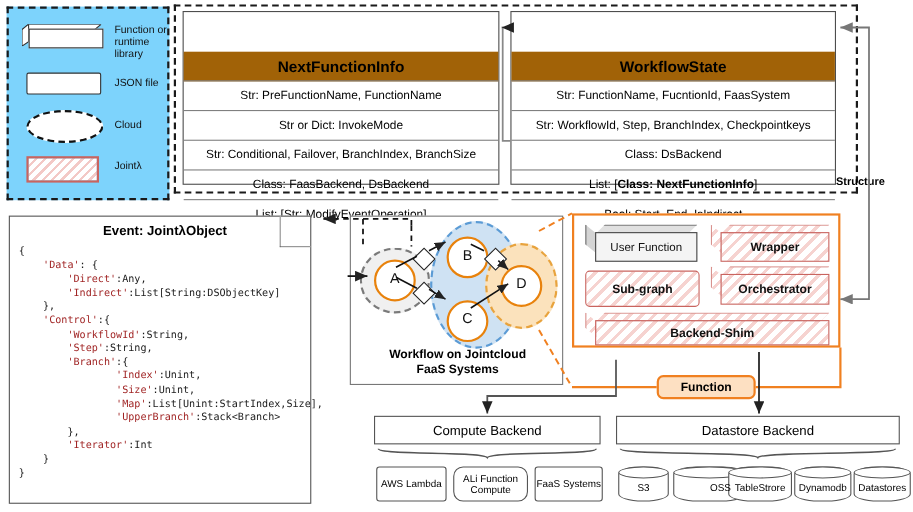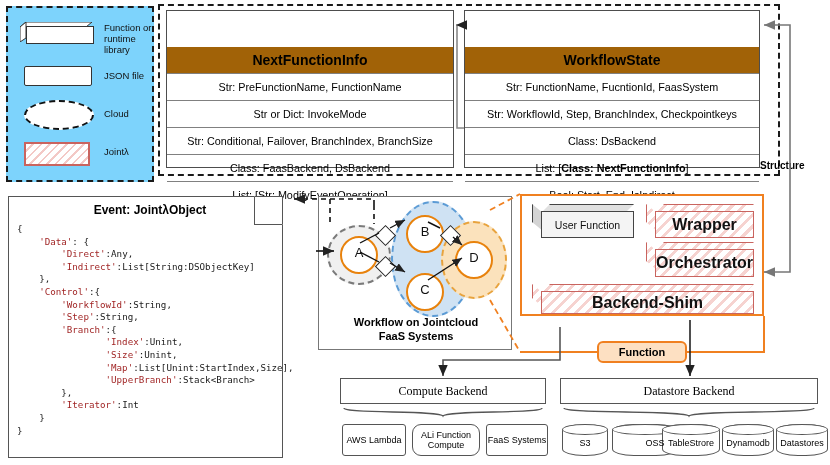--- a/index.html
+++ b/index.html
@@ -65,21 +65,21 @@
      border-radius:50%;background:#fbe2bc;}
   .diamond{position:absolute;width:13px;height:13px;background:#fff;border:1.4px solid #222;
      transform:rotate(45deg);}
 
   
   #funcbox{left:520px;top:194px;width:244px;height:122px;border:2.5px solid #F08020;background:#fff;}
   .b3d{position:absolute;}
   .b3d .top{position:absolute;left:9px;top:0;height:7px;right:0;}
   .b3d .front{position:absolute;left:9px;top:7px;right:0;bottom:0;
      display:flex;align-items:center;justify-content:center;
-     font-size:16px;font-weight:bold;color:#111;}
+     font-size:11px;font-weight:bold;color:#111;}
   .b3d .left{position:absolute;left:0;top:0;width:9px;bottom:7px;}
   .gray .front{border:1.2px solid #444;background:#f4f4f4;font-weight:normal;font-size:10.5px;}
   .gray .top{border:1.2px solid #444;background:#e0e0e0;
      clip-path:polygon(0 100%,9px 0,100% 0,calc(100% - 9px) 100%);}
   .gray .left{border:1.2px solid #444;background:#d4d4d4;
      clip-path:polygon(0 0,100% 9px,100% 100%,0 calc(100% - 9px));}
   .hatch .front{border:1.8px solid #c9645f;
      background:repeating-linear-gradient(135deg,#fff 0 5px,#f6d3d0 5px 8px);}
   .hatch .top{border:1.6px solid #c9645f;
      background:repeating-linear-gradient(135deg,#fff 0 5px,#f6d3d0 5px 8px);
@@ -90,21 +90,21 @@
   .flat-hatch{position:absolute;border:1.8px solid #c9645f;border-radius:4px;
      background:repeating-linear-gradient(135deg,#fff 0 5px,#f6d3d0 5px 8px);
      display:flex;align-items:center;justify-content:center;
      font-size:11px;font-weight:bold;color:#111;}
   #funcbadge{left:597px;top:341px;width:90px;height:22px;border:2px solid #F08020;
      border-radius:6px;background:#fde0c2;display:flex;align-items:center;
      justify-content:center;font-size:11px;font-weight:bold;}
 
   
   .bkhdr{border:1px solid #555;background:#fff;display:flex;align-items:center;
-     justify-content:center;font-size:12px;font-family:Liberation Serif, serif;}
+     justify-content:center;font-size:12px;}
   #compute-hdr{left:340px;top:378px;width:206px;height:26px;}
   #datastore-hdr{left:560px;top:378px;width:258px;height:26px;}
   .rbox{position:absolute;border:1px solid #555;border-radius:3px;background:#fff;
      display:flex;align-items:center;justify-content:center;text-align:center;
      font-size:9px;line-height:10.5px;}
   .cyl{position:absolute;border:1px solid #555;border-radius:22px/7px;background:#fff;
      display:flex;align-items:center;justify-content:center;font-size:9px;}
   .cyl:after{content:"";position:absolute;left:-1px;top:-1px;right:-1px;height:9px;
      border:1px solid #555;border-radius:50%;background:#fff;}
   .cyl span{position:relative;z-index:2;padding-top:5px;}
@@ -188,20 +188,21 @@
   <div class="b3d gray" style="left:10px;top:8px;width:102px;height:34px;">
     <div class="top"></div>
       <div class="left"></div>
     <div class="front">User Function</div>
   </div>
   <div class="b3d hatch" style="left:124px;top:8px;width:108px;height:34px;">
     <div class="top"></div>
       <div class="left"></div>
     <div class="front">Wrapper</div>
   </div>
+  <div class="flat-hatch" style="left:10px;top:50px;width:102px;height:31px;">Sub-graph</div>
   <div class="b3d hatch" style="left:124px;top:46px;width:108px;height:35px;">
     <div class="top"></div>
       <div class="left"></div>
     <div class="front">Orchestrator</div>
   </div>
   <div class="b3d hatch" style="left:10px;top:88px;width:222px;height:30px;">
     <div class="top"></div>
       <div class="left"></div>
     <div class="front">Backend-Shim</div>
   </div>

